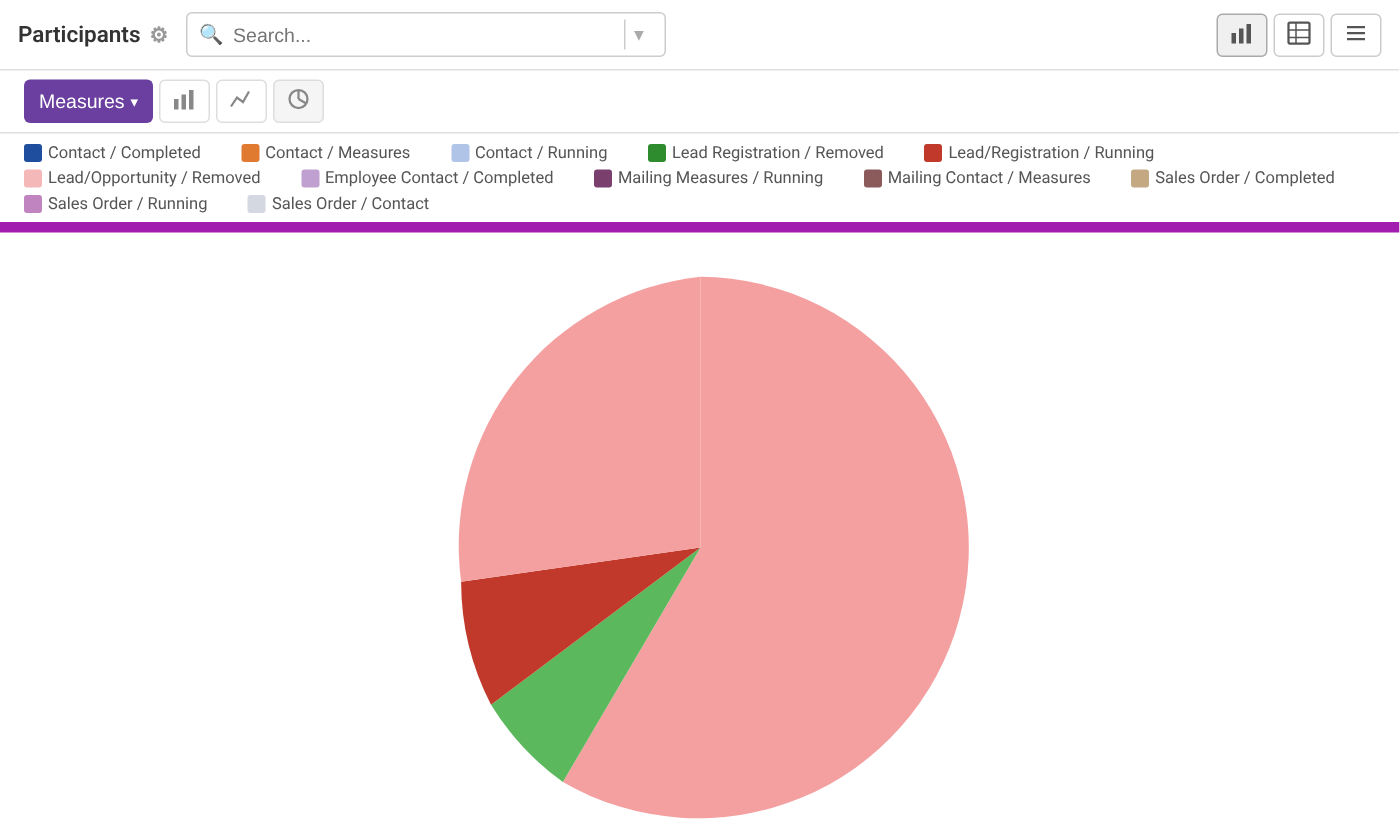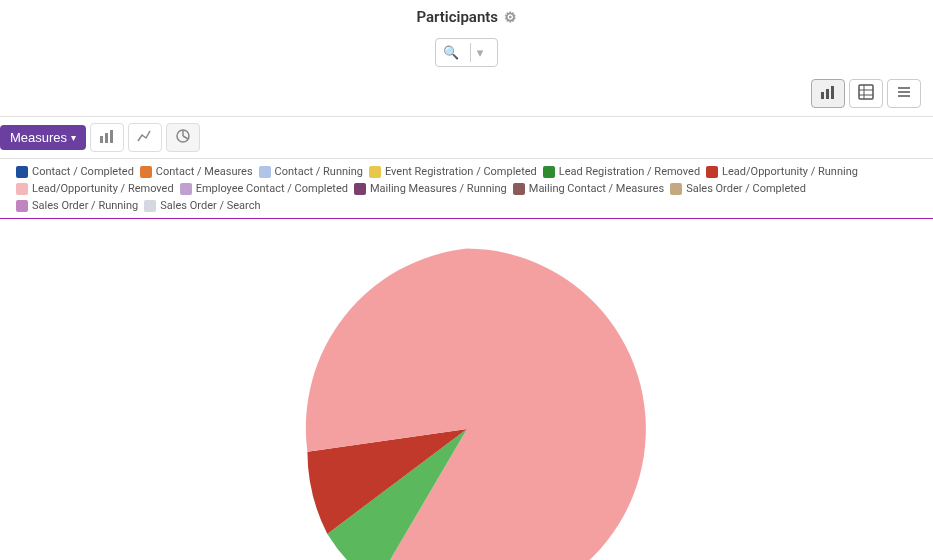--- a/index.html
+++ b/index.html
@@ -4,21 +4,20 @@
   <style>
     * { box-sizing: border-box; margin: 0; padding: 0; }
     body { font-family: -apple-system, BlinkMacSystemFont, 'Segoe UI', Roboto, sans-serif; font-size: 13px; background: #fff; color: #333; }
 
     .top-bar {
       display: flex;
       align-items: center;
       padding: 8px 12px;
       border-bottom: 1px solid #e0e0e0;
       gap: 12px;
-      flex-direction: column;
     }
 
     .page-title {
       font-size: 15px;
       font-weight: 600;
       color: #333;
       display: flex;
       align-items: center;
       gap: 6px;
       white-space: nowrap;
@@ -68,22 +67,21 @@
       color: #666;
     }
 
     .view-btn.active {
       background: #f0f0f0;
       border-color: #aaa;
     }
 
     .toolbar {
       display: flex;
-      align-items: center;
-      padding: 6px 0;
+      padding: 6px 16px;
       border-bottom: 1px solid #e0e0e0;
       gap: 4px;
     }
 
     .measures-btn {
       background: #6b3fa0;
       color: #fff;
       border: none;
       border-radius: 4px;
       padding: 5px 10px;
@@ -107,22 +105,22 @@
     }
 
     .chart-type-btn.active {
       background: #f5f5f5;
     }
 
     .legend-area {
       padding: 6px 16px;
       display: flex;
       flex-wrap: wrap;
-      gap: 4px 6px;
-      border-bottom: 1px solid #a21caf;
+      gap: 4px 27px;
+      border-bottom: 7px solid #a21caf;
     }
 
     .legend-item {
       display: flex;
       align-items: center;
       gap: 4px;
       font-size: 11px;
       color: #555;
     }
 
@@ -155,20 +153,21 @@
 </head>
 <body>
 
 <div class="top-bar">
   <div class="page-title">
     <span>Participants</span>
     <span class="gear-icon">⚙</span>
   </div>
   <div class="search-bar">
     <span class="search-icon">🔍</span>
+    <input type="text" placeholder="Search..." style="">
     <span class="search-dropdown">▾</span>
   </div>
   <div class="view-controls">
     <button class="view-btn active">
       <svg width="16" height="16" viewBox="0 0 16 16" fill="none">
         <rect x="1" y="8" width="3" height="7" fill="#555"></rect>
         <rect x="6" y="5" width="3" height="10" fill="#555"></rect>
         <rect x="11" y="2" width="3" height="13" fill="#555"></rect>
       </svg>
     </button>
@@ -223,30 +222,26 @@
     </div>
     <div class="legend-item">
       <div class="legend-dot" style="background:#e07a30"></div>
       <span>Contact / Measures</span>
     </div>
     <div class="legend-item">
       <div class="legend-dot" style="background:#b0c4e8"></div>
       <span>Contact / Running</span>
     </div>
     <div class="legend-item">
-      <div class="legend-dot" style="background:#e8c84a"></div>
-      <span>Event Registration / Completed</span>
-    </div>
-    <div class="legend-item">
       <div class="legend-dot" style="background:#2e8b2e"></div>
       <span>Lead Registration / Removed</span>
     </div>
     <div class="legend-item">
       <div class="legend-dot" style="background:#c0392b"></div>
-      <span>Lead/Opportunity / Running</span>
+      <span>Lead/Registration / Running</span>
     </div>
     <div class="legend-item">
       <div class="legend-dot" style="background:#f4b8b8"></div>
       <span>Lead/Opportunity / Removed</span>
     </div>
     <div class="legend-item">
       <div class="legend-dot" style="background:#c0a0d0"></div>
       <span>Employee Contact / Completed</span>
     </div>
     <div class="legend-item">
@@ -260,21 +255,21 @@
     <div class="legend-item">
       <div class="legend-dot" style="background:#c4a882"></div>
       <span>Sales Order / Completed</span>
     </div>
     <div class="legend-item">
       <div class="legend-dot" style="background:#c084c0"></div>
       <span>Sales Order / Running</span>
     </div>
     <div class="legend-item">
       <div class="legend-dot" style="background:#d4d8e0"></div>
-      <span>Sales Order / Search</span>
+      <span>Sales Order / Contact</span>
     </div>
   </div>
 
 <div class="chart-area">
   <div class="pie-container">
     <svg viewBox="0 0 200 200">
 
       <path d="M100,100 L100,5 A95,95 0 1,1 51.7,182.3 Z" fill="#f4a0a0"></path>
 
       <path d="M100,100 L51.7,182.3 A95,95 0 0,1 26.5,155.2 Z" fill="#5cb85c"></path>

